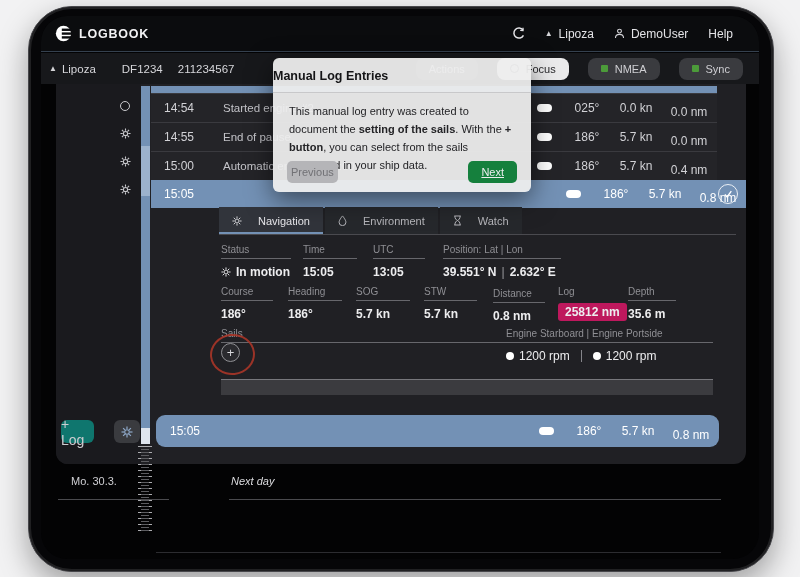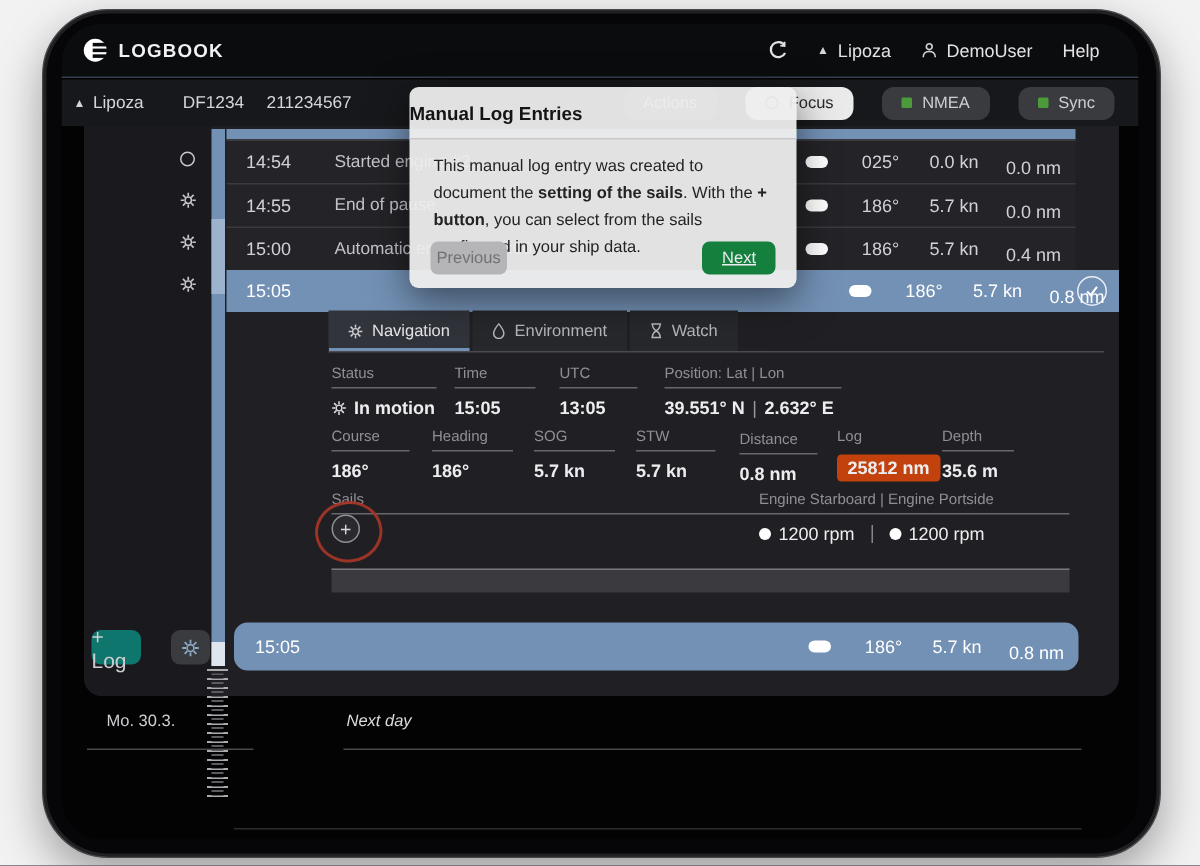--- a/index.html
+++ b/index.html
@@ -46,29 +46,29 @@
   .c-tog{width:38px;display:flex;justify-content:center;}
   .c-course{width:48px;text-align:center;}
   .c-speed{width:50px;text-align:center;}
   .c-dist{width:56px;text-align:center;margin-top:8px;}
   .log-row.selected{background:#7391b5;color:#fff;width:595px;position:relative;border-top:none;}
   .toggle{width:15px;height:8px;border-radius:4px;background:#fff;}
   .chk{position:absolute;right:8px;top:4px;width:20px;height:20px;border:1.5px solid rgba(255,255,255,.85);border-radius:50%;box-sizing:border-box;display:flex;align-items:center;justify-content:center;}
 
   
   .tabbar{position:absolute;left:163px;top:123px;width:517px;height:28px;display:flex;border-bottom:1px solid #4a4a4f;box-sizing:border-box;}
-  .tab{display:flex;align-items:center;gap:6px;padding:0 13px;background:#26282c;font-size:11px;color:#b6b6bb;margin-right:2px;}
+  .tab{display:flex;align-items:center;gap:16px;padding:0 13px;background:#26282c;font-size:11px;color:#b6b6bb;margin-right:2px;}
   .tab.active{background:#31343b;color:#e6e6ea;box-shadow:inset 0 -2px 0 #7391b5;}
 
   
   .fld{position:absolute;}
   .fld .lbl{font-size:10px;color:#8f8f94;margin-bottom:3px;white-space:nowrap;}
   .fld .line{border-top:1px solid #67676c;margin-bottom:6px;}
   .fld .val{font-size:12px;font-weight:600;color:#ededef;white-space:nowrap;display:flex;align-items:center;gap:5px;}
-  .boxval{background:#c2410c;border-radius:3px;padding:2px 7px;display:inline-block;}
+  .boxval{background:#be185d;border-radius:3px;padding:2px 7px;display:inline-block;}
   .sep{color:#9a9a9e;font-weight:400;}
   .dot{width:8px;height:8px;background:#fff;border-radius:50%;display:inline-block;}
   .vbar{width:1px;height:12px;background:#85858a;display:inline-block;margin:0 6px;}
 
   .plus-btn{position:absolute;left:165px;top:259px;width:19px;height:19px;border:1px solid #909094;border-radius:50%;background:#2a2a2e;color:#d8d8db;font-size:13px;line-height:17px;text-align:center;box-sizing:border-box;}
   .red-ellipse{position:absolute;left:154px;top:250px;width:41px;height:37px;border:2px solid #a93528;border-radius:50%;transform:rotate(-6deg);opacity:.9;z-index:5;}
 
   .comment-box{position:absolute;left:165px;top:295px;width:492px;height:15px;background:#3b3b3f;border-top:1px solid #77777c;}
 
   

